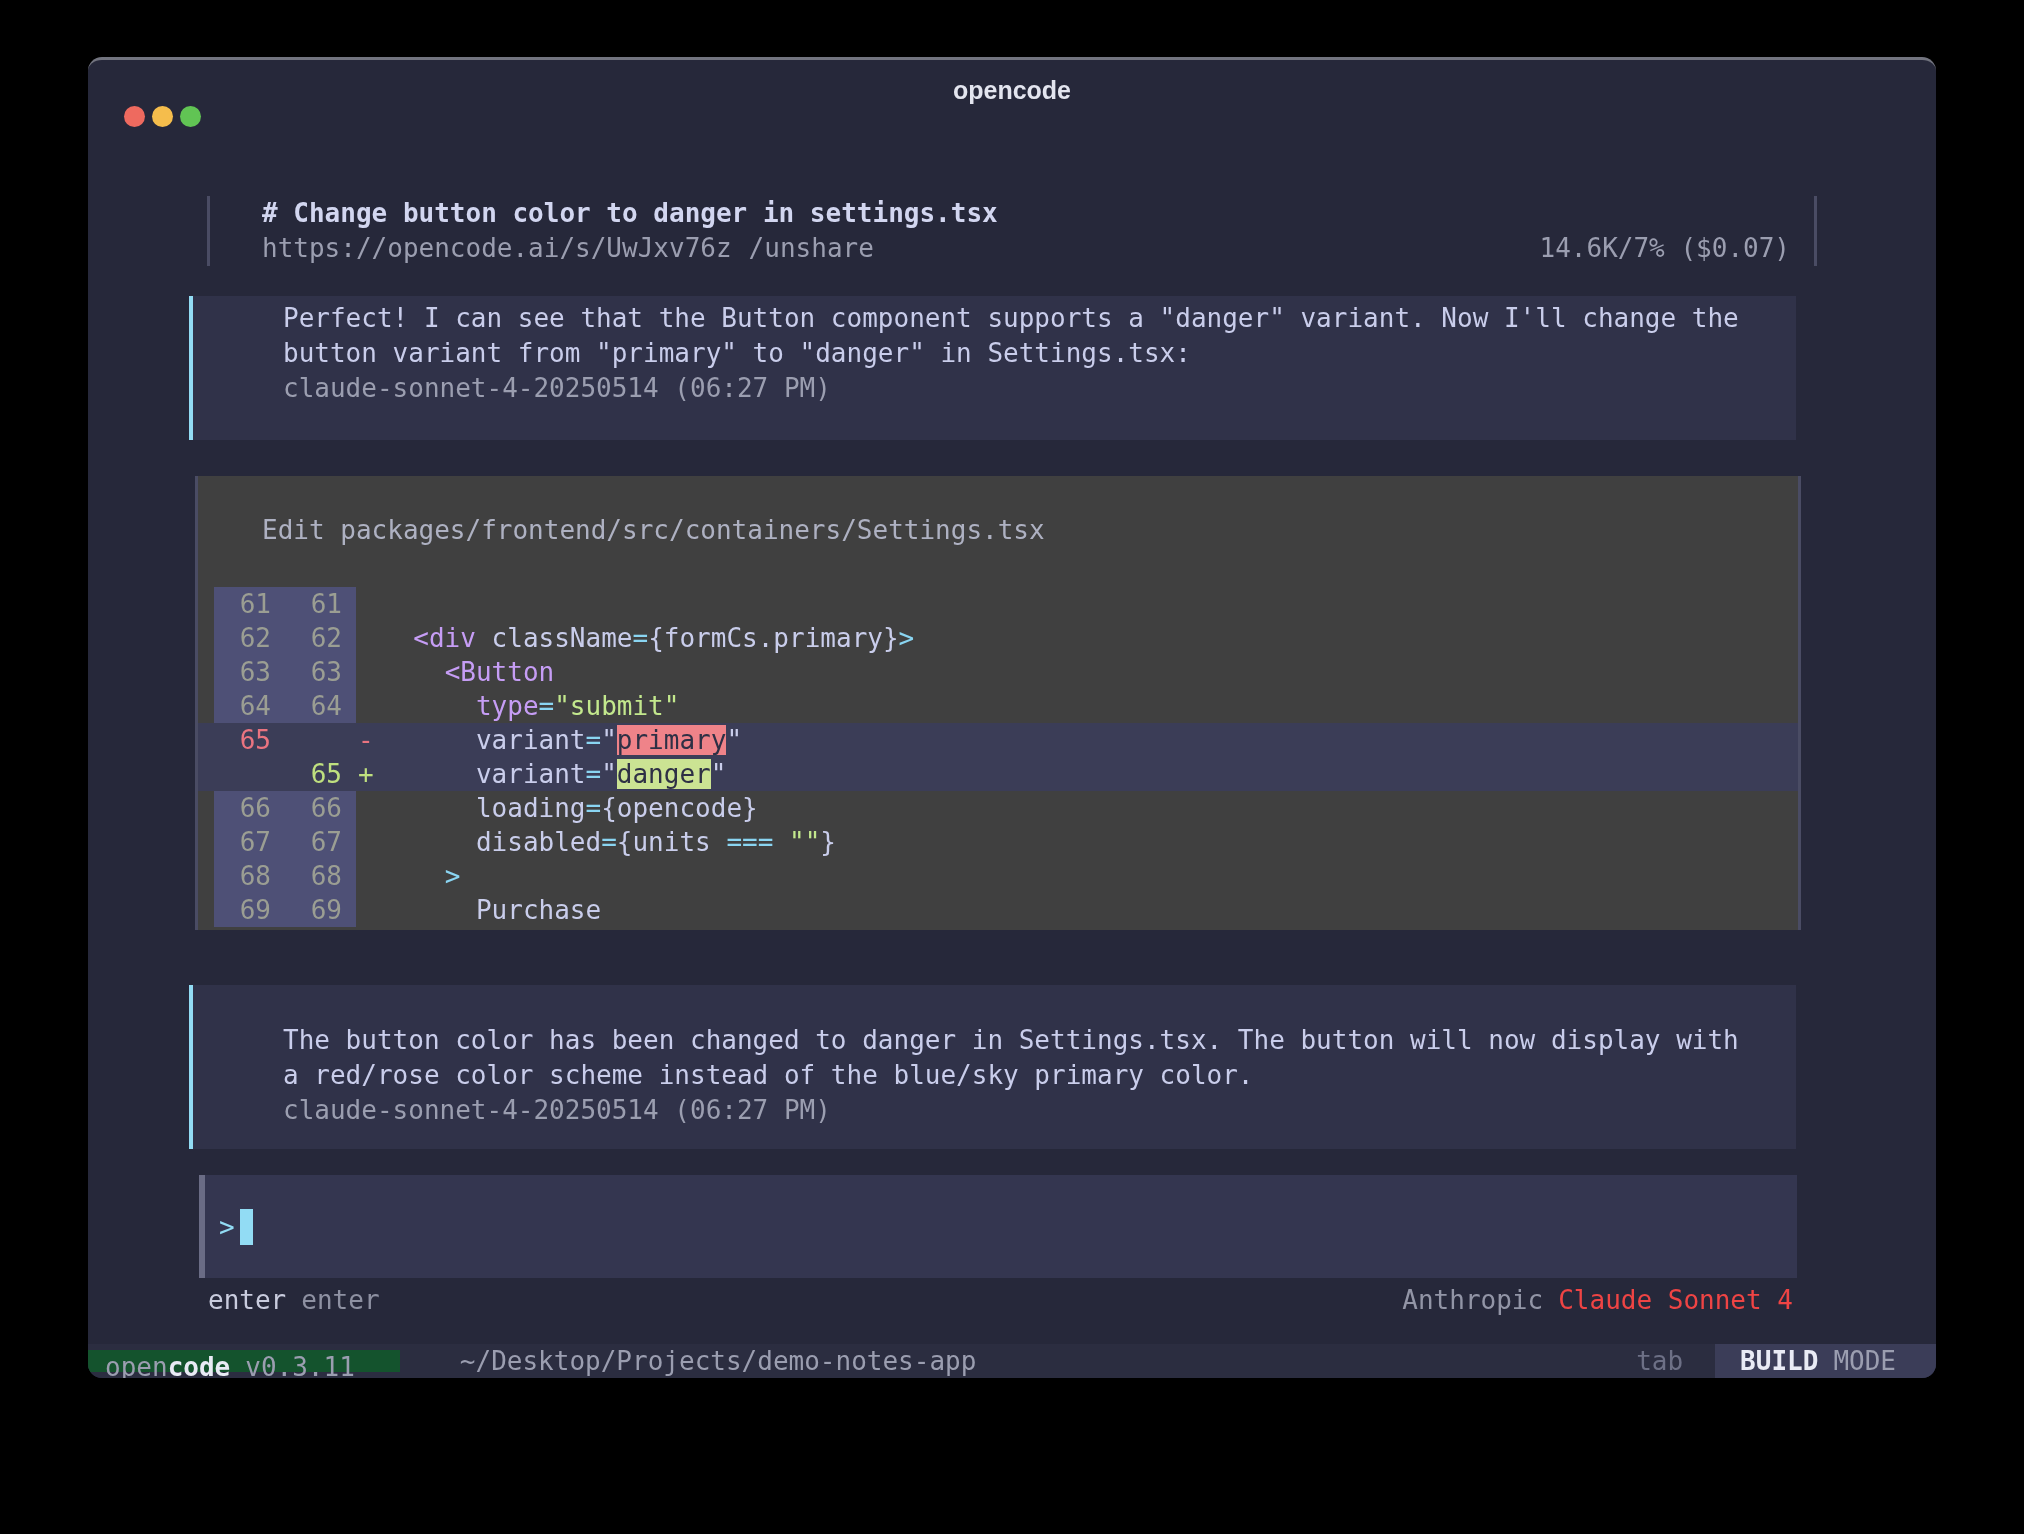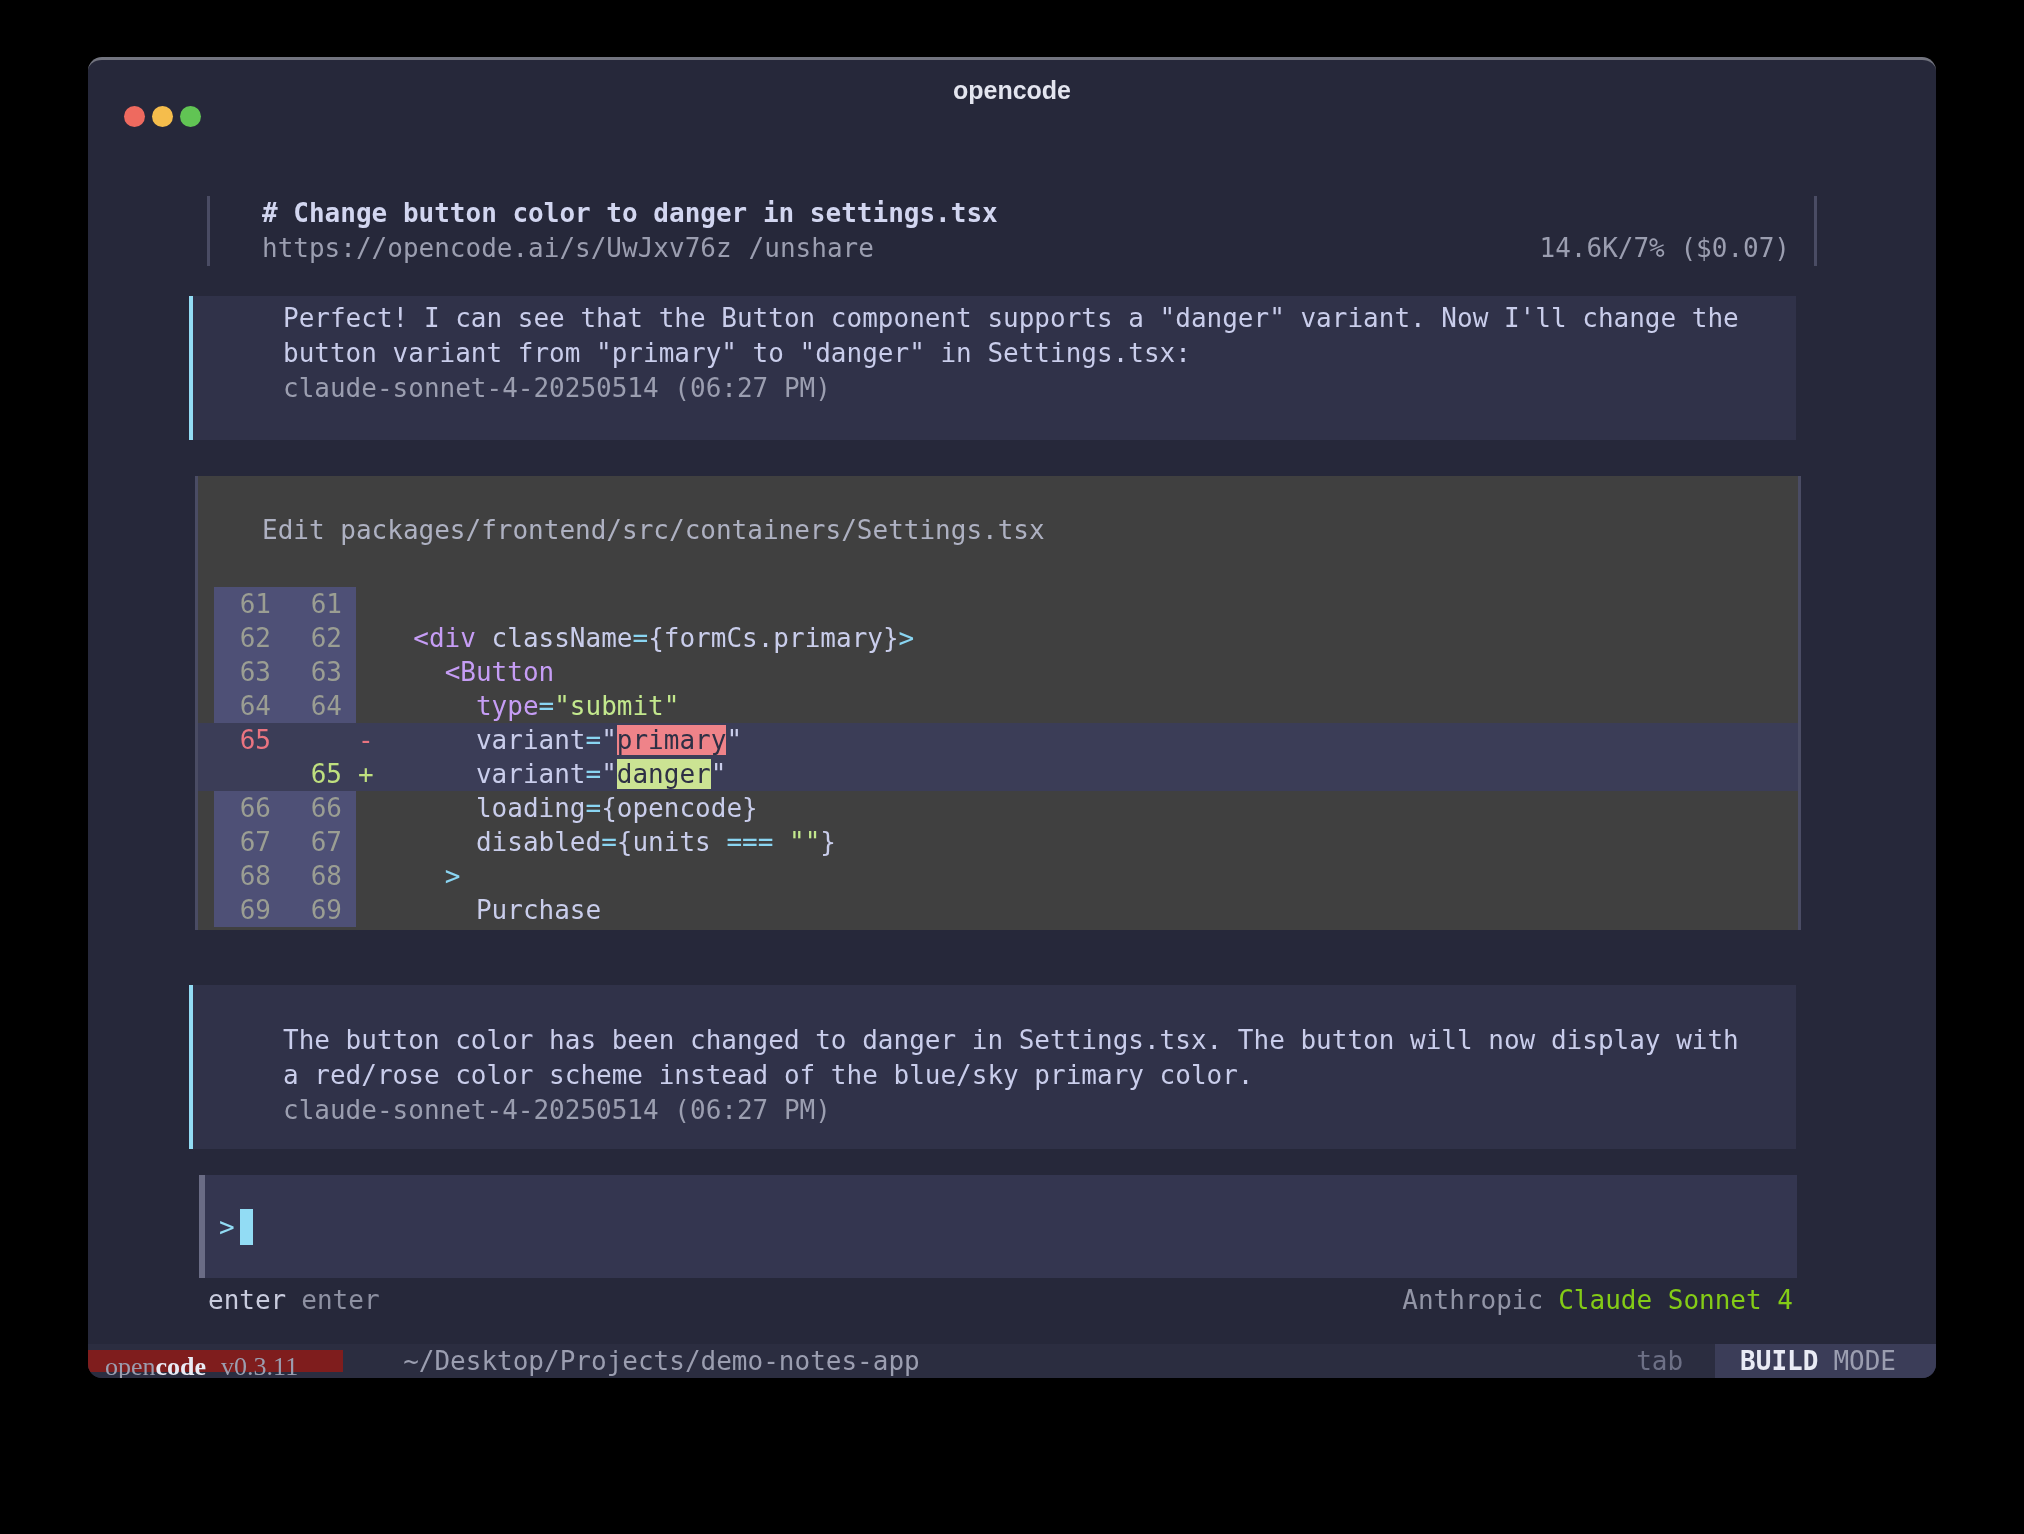--- a/index.html
+++ b/index.html
@@ -62,26 +62,26 @@
     background:#343650; display:flex; align-items:center; padding-left:14px; }
   .prompt-symbol { color:#92dcf4; }
   .cursor { display:inline-block; width:13px; height:36px; background:#92dcf4; margin-left:5px; }
 
   
   .hints { position:absolute; left:120px; right:143px; top:1223px; height:35px;
     display:flex; justify-content:space-between; line-height:35px; }
   .hint-key { color:#c9ccde; }
   .hint-act { color:#8e91a2; margin-left:15px; }
   .prov { color:#9295a6; }
-  .model { color:#84cc16; margin-left:15px; }
+  .model { color:#ef4444; margin-left:15px; }
 
   
   .statusbar { position:absolute; left:0; right:0; bottom:0; height:34px; background:#2b2d40;
     display:flex; align-items:center; line-height:34px; }
-  .sb-app { background:#7f1d1d; height:22px; padding:0 45px 0 17px; flex:none;font-family:Liberation Serif, serif; }
+  .sb-app { background:#14532d; height:22px; padding:0 45px 0 17px; flex:none; }
   .sb-dim { color:#9b9eb0; }
   .sb-bold { font-weight:bold; color:#e9ebf5; }
   .sb-ver { margin-left:15px; }
   .sb-cwd { color:#9b9eb0; margin-left:60px; }
   .sb-right { margin-left:auto; display:flex; align-items:center; height:34px; }
   .sb-tab { color:#6d7086; margin-right:32px; }
   .sb-mode { background:#3b3d58; height:34px; padding:0 40px 0 25px; }
   .sb-modelabel { margin-left:15px; }
 </style>
 </head>

